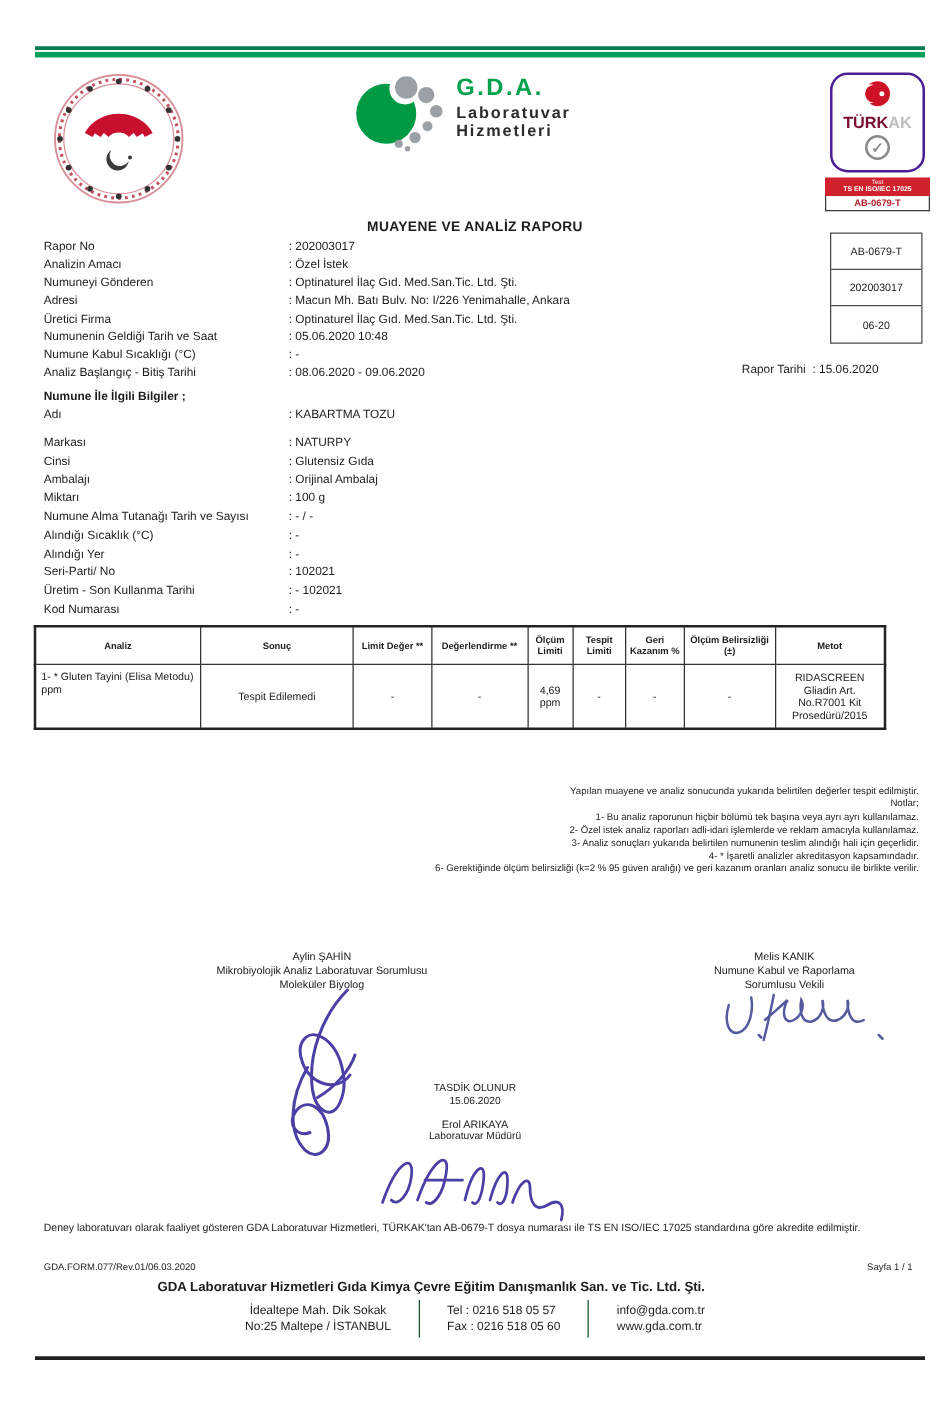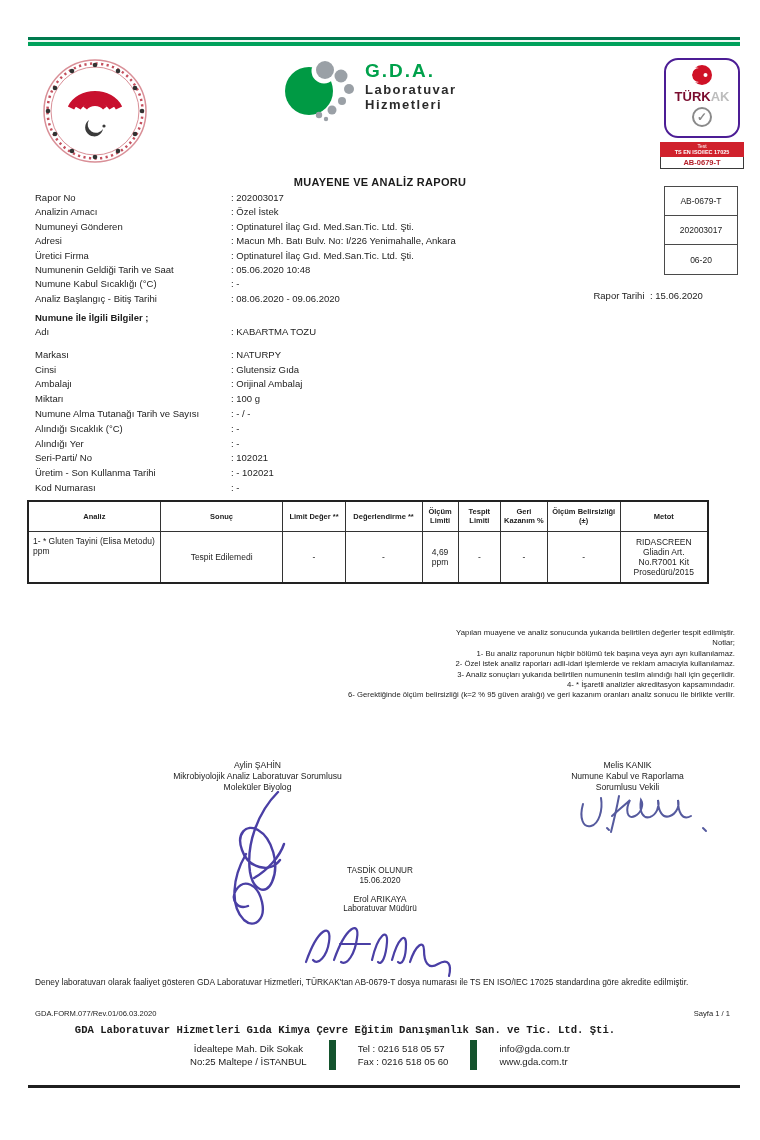--- a/index.html
+++ b/index.html
@@ -67,24 +67,24 @@
   .sig-aylin { position:absolute; left:210px; top:786px; }
   .sig-melis { position:absolute; left:575px; top:788px; }
   .sig-erol  { position:absolute; left:300px; top:918px; }
 
   .approval { position:absolute; left:280px; top:866px; width:200px; text-align:center; font-size:8.2px; line-height:10px; }
   .approval .ap-name { margin-top:8px; font-size:8.6px; }
 
   .accred-par { position:absolute; left:35px; top:977px; width:695px; font-size:8.4px; line-height:11px; }
   .form-row { position:absolute; left:35px; top:1009px; width:695px; display:flex; justify-content:space-between;
     font-size:7.6px; }
-  .company-line { position:absolute; left:0; top:1024px; width:690px; text-align:center; font-size:10.6px; font-weight:bold;font-family:Liberation Mono, monospace; }
+  .company-line { position:absolute; left:0; top:1024px; width:690px; text-align:center; font-size:10.6px; font-weight:bold; }
   .contact-row { position:absolute; left:0; top:1040px; width:760px; display:flex; justify-content:center; font-size:9.6px; }
   .contact-col { padding:2px 22px; line-height:13px; }
-  .contact-col + .contact-col { border-left:7px solid #14532d; }
+  .contact-col + .contact-col { border-left:1px solid #14532d; }
   .contact-col.c1 { text-align:center; }
 </style>
 </head>
 <body>
 
 <div class="page">
 
   <div class="top-rule"></div>
 
   <div class="seal">

